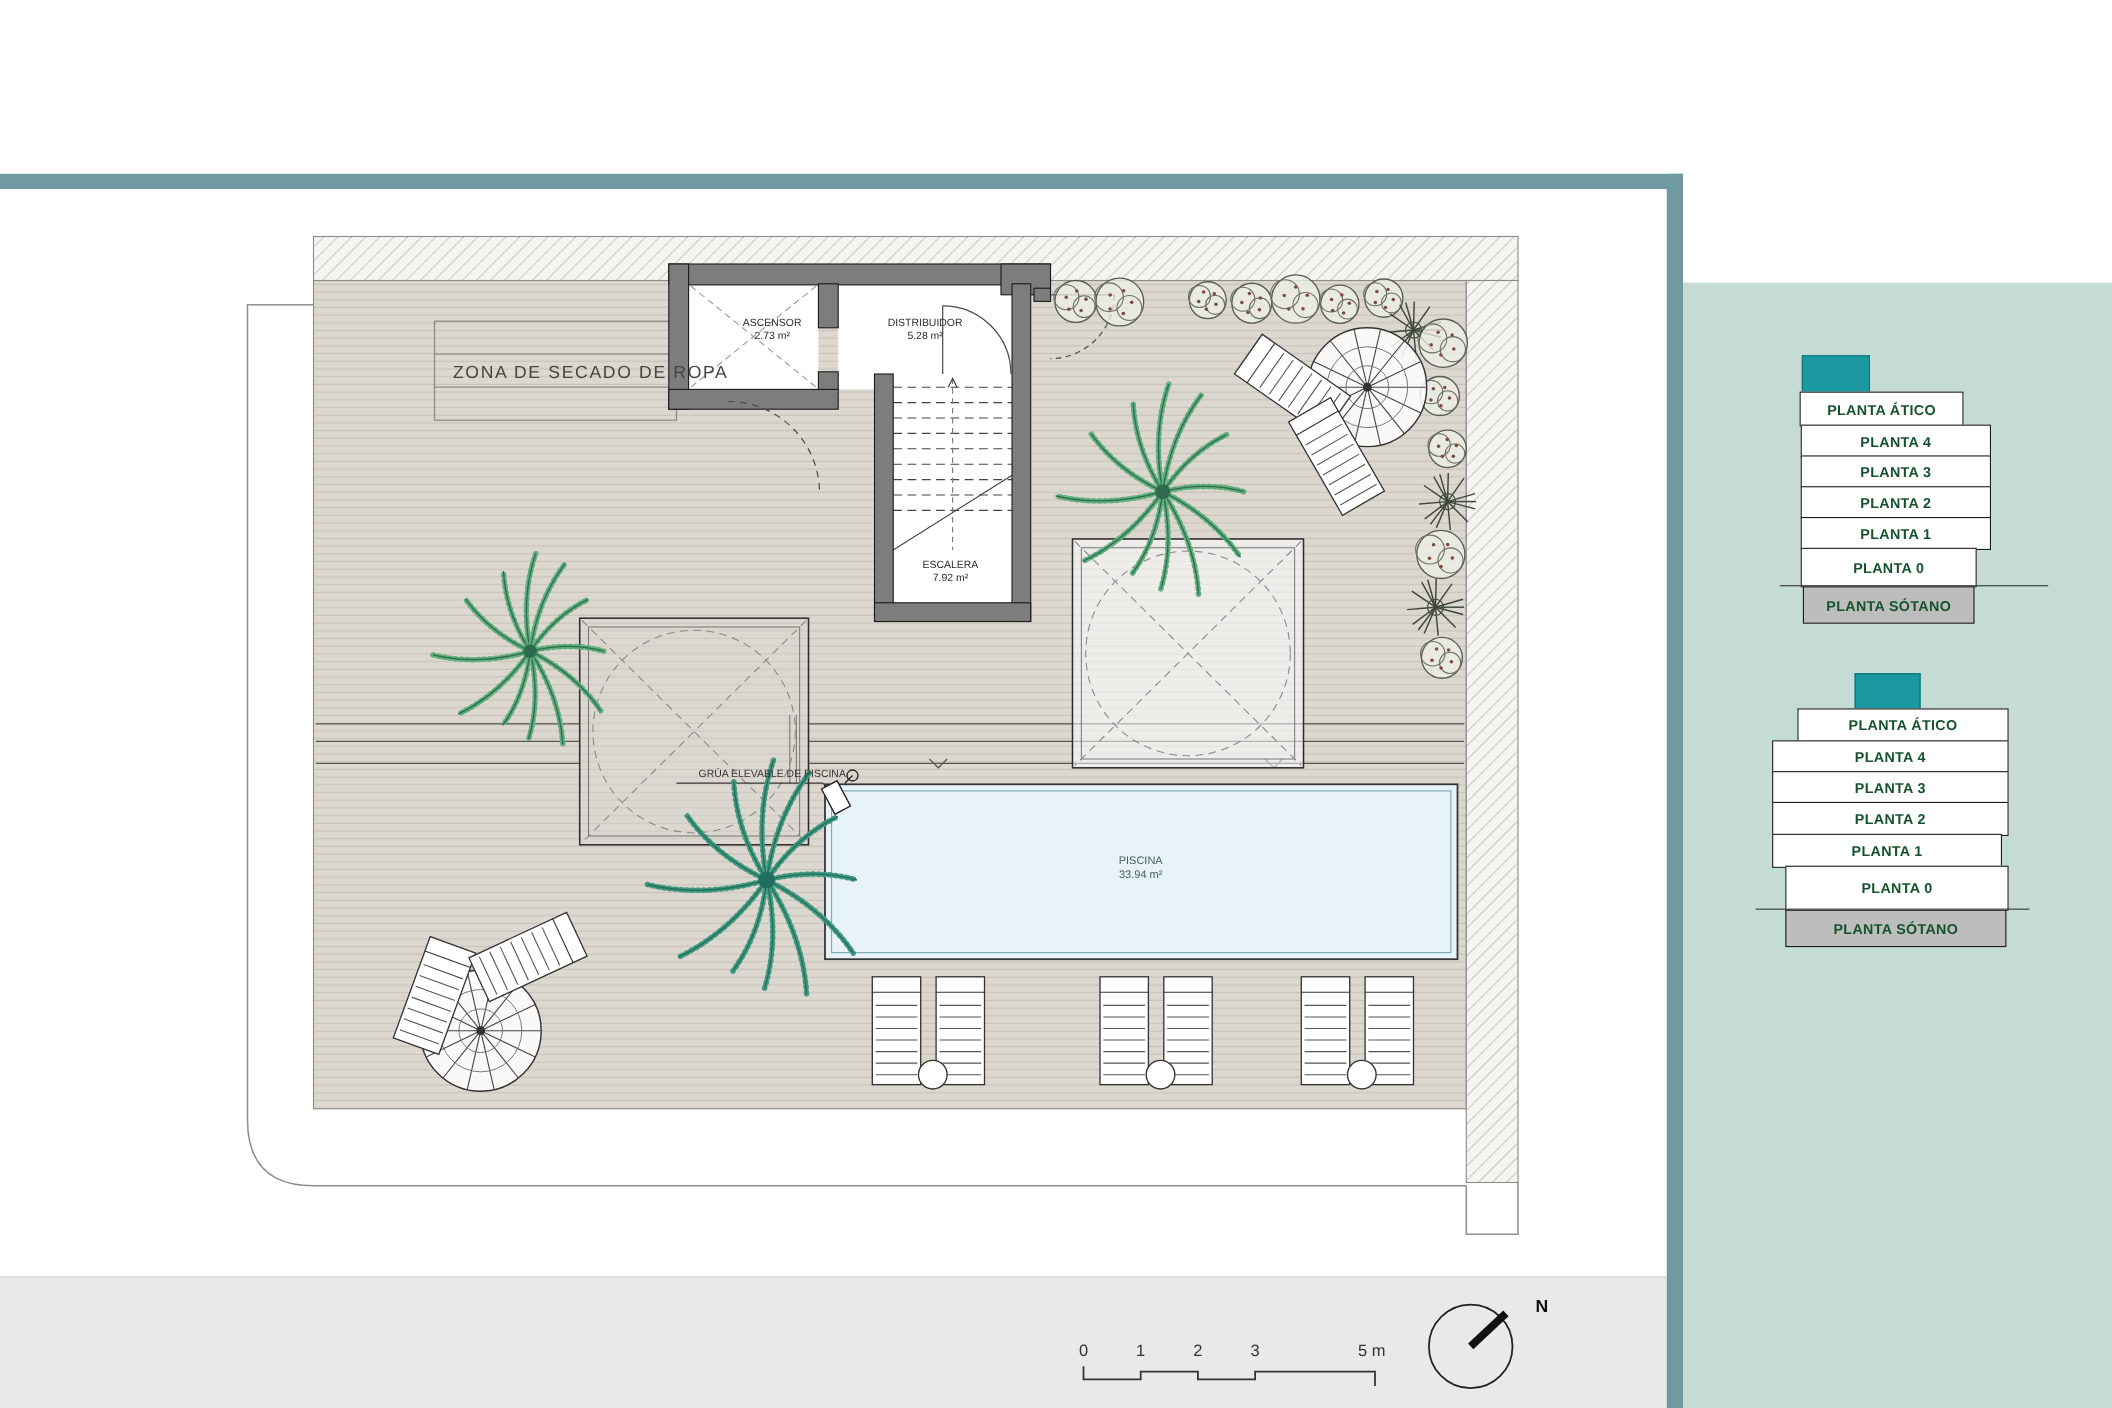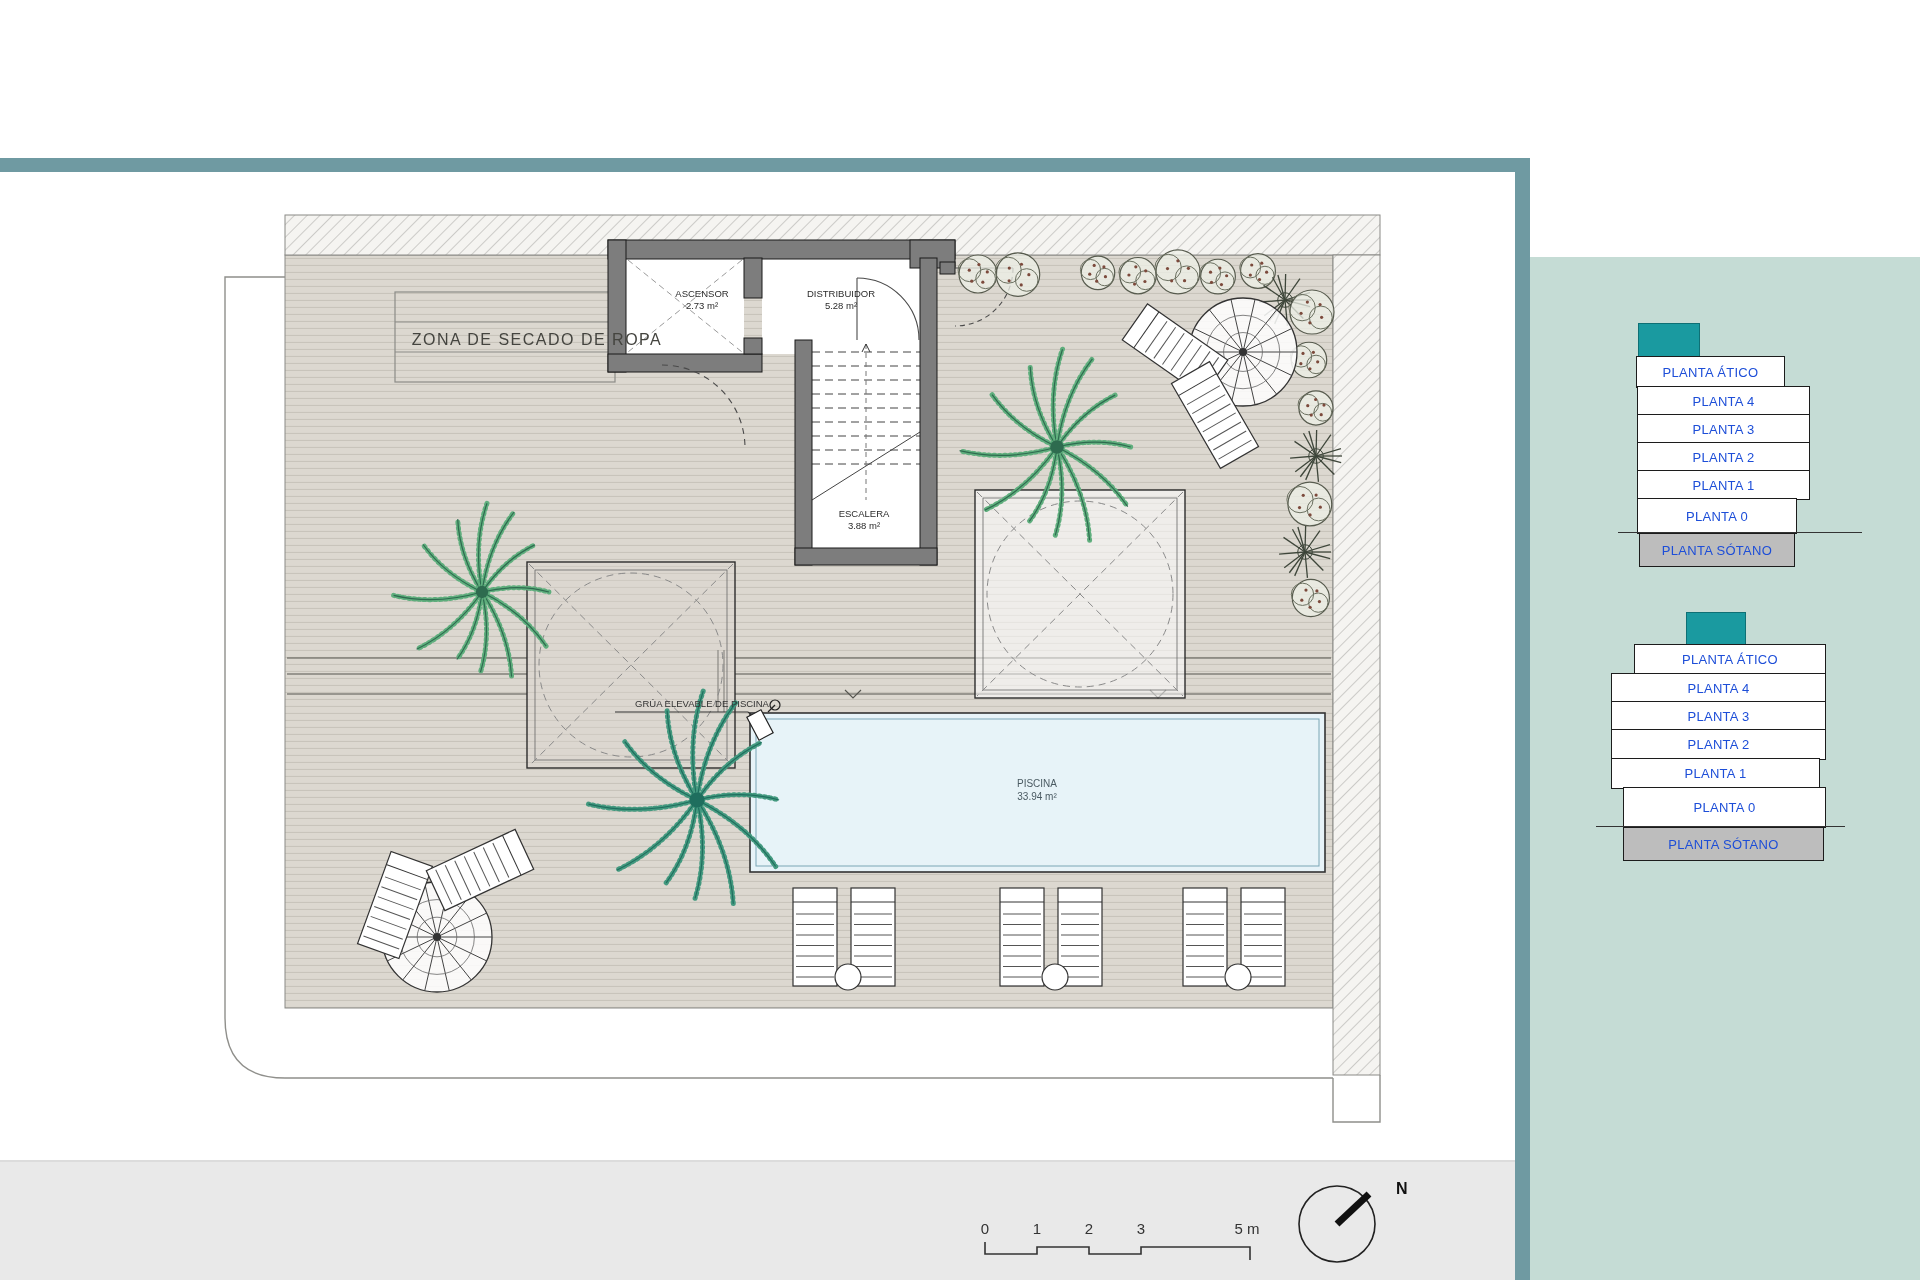--- a/index.html
+++ b/index.html
@@ -17,21 +17,21 @@
   
   .lbl{position:absolute;transform:translate(-50%,-50%);text-align:center;
        color:#2b2b2b;line-height:1.25;white-space:nowrap;pointer-events:none;}
   .lbl .nm{display:block;}
   .lbl .ar{display:block;}
   
   #sidebar{left:1530px;top:257px;width:390px;height:1023px;background:#c5dcd5;}
   .bstack{position:absolute;}
   .floor-row{position:absolute;background:#ffffff;border:1.2px solid #1c1c1c;
     display:flex;align-items:center;justify-content:center;
-    font-size:13px;font-weight:normal;color:#1d4ed8;letter-spacing:.3px;}
+    font-size:13px;font-weight:bold;color:#14532d;letter-spacing:.3px;}
   .floor-row.sotano{background:#bdbdbd;}
   .teal-sq{position:absolute;background:#1a9aa0;border:1px solid #0e7075;}
   .ground-line{position:absolute;height:0;border-top:1.6px solid #333;}
   
   #footer{left:0;top:1160px;width:1515px;height:120px;background:#e9e9e9;border-top:2px solid #dcdcdc;}
   #plan-title{position:absolute;left:255px;top:8px;font-size:57px;font-weight:800;
     color:#0a0a0a;letter-spacing:1px;}
   #footer-svg{position:absolute;left:940px;top:0;width:470px;height:120px;}
   .tick-num{position:absolute;transform:translateX(-50%);font-size:15px;color:#333;top:58px;}
   #north-label{position:absolute;left:1396px;top:18px;font-size:16px;font-weight:bold;color:#111;}
@@ -549,21 +549,21 @@
     <span class="ar">2.73 m²</span>
   </div>
 
   <div class="lbl" style="left:841px;top:128px;font-size:9.5px;">
     <span class="nm">DISTRIBUIDOR</span>
     <span class="ar">5.28 m²</span>
   </div>
 
   <div class="lbl" style="left:864px;top:348px;font-size:9.5px;">
     <span class="nm">ESCALERA</span>
-    <span class="ar">3.88 m²</span>
+    <span class="ar">7.92 m²</span>
   </div>
 
   <div class="lbl" style="left:702px;top:532px;font-size:9.5px;color:#333;">GRÚA ELEVABLE DE PISCINA</div>
 
   <div class="lbl" style="left:1037px;top:618px;font-size:10px;color:#4a5a62;">
     <span class="nm">PISCINA</span>
     <span class="ar">33.94 m²</span>
   </div>
 </div>
 

